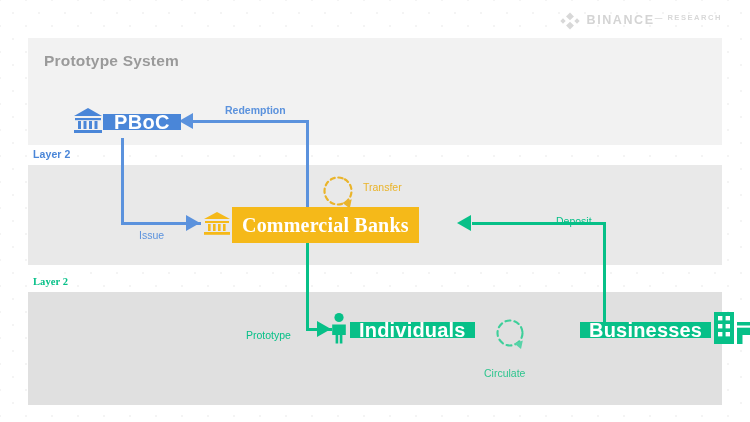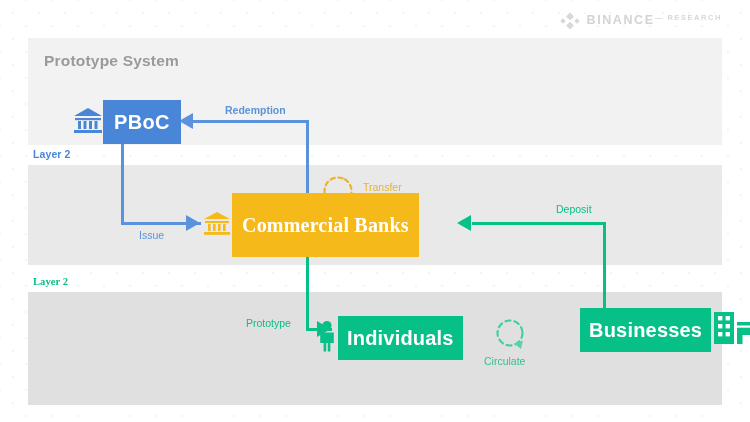--- a/index.html
+++ b/index.html
@@ -39,39 +39,39 @@
     position:absolute;left:44px;top:52px;
     font-size:15.5px;font-weight:700;color:#9a9a9a;letter-spacing:.2px;
   }
   .layer-label{position:absolute;font-size:10.5px;font-weight:700;letter-spacing:.1px;}
   #layer1{left:33px;top:148px;color:#4a86d8;}
   #layer2{left:33px;top:276px;color:#07c088;font-family:Liberation Serif, serif;}
 
   
   .node{position:absolute;display:flex;align-items:center;height:32px;}
   .node-box{
-    height:44px;display:flex;align-items:center;justify-content:center;
+    height:16px;display:flex;align-items:center;justify-content:center;
     color:#ffffff;font-weight:700;white-space:nowrap;
   }
   #pboc-node{left:73px;top:106px;}
   #pboc-box{background:#4a86d8;font-size:20px;padding:0 11px;letter-spacing:.3px;}
   #cb-node{left:202px;top:209px;}
   #cb-box{background:#f5b919;font-size:20px;padding:10px 10px;letter-spacing:.2px;font-family:Liberation Serif, serif;}
-  #ind-node{left:316px;top:314px;margin-top:8px;}
+  #ind-node{left:328px;top:314px;}
   #ind-box{background:#07c088;font-size:20px;padding:0 9px;letter-spacing:.2px;}
   #bus-node{left:536px;top:314px;padding-left:44px;}
   #bus-box{background:#07c088;font-size:20px;padding:0 9px;letter-spacing:.2px;}
 
   .ic{flex:0 0 auto;display:block;}
 
   
   .seg{position:absolute;}
   .lbl{position:absolute;font-size:10.5px;white-space:nowrap;}
   .lbl.blue{color:#5b92dd;}
-  .lbl.green{color:#07c088;}
+  .lbl.green{color:#07c088;margin-top:12px;}
   .lbl.amber{color:#eab42a;}
 
   .dash-wrap{position:absolute;}
 </style>
 </head>
 <body>
 
 <div id="stage">
 
   <div class="wm" style="left:606px;top:38px;width:9px;height:118px;"></div>

